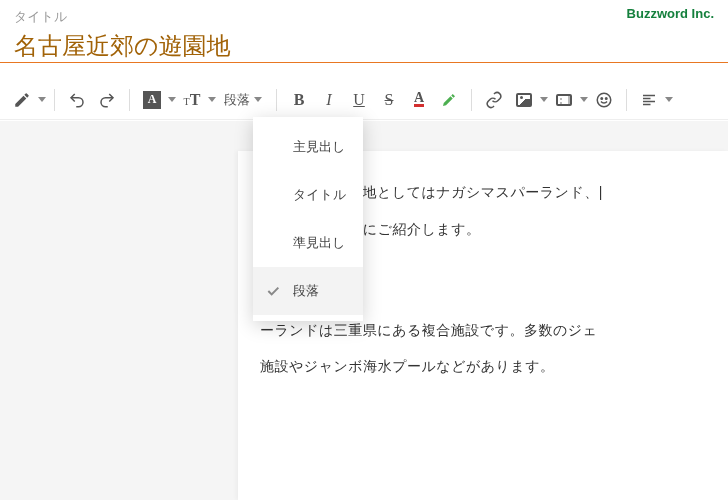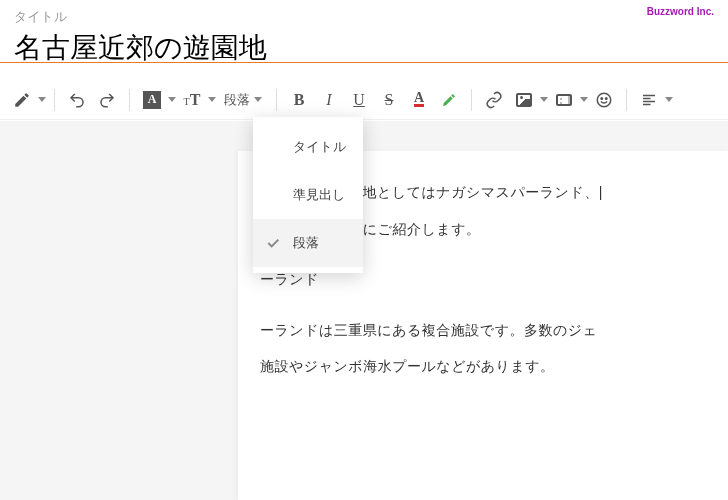--- a/index.html
+++ b/index.html
@@ -1,19 +1,19 @@
 <!DOCTYPE html>
 <html><head>
 <meta charset="utf-8">
 <style>
   * { box-sizing: border-box; margin: 0; padding: 0; }
   body { font-family: "Hiragino Sans", "Meiryo", sans-serif; background: #fff; width: 728px; height: 500px; overflow: hidden; position: relative; }
   .title-label { position: absolute; top: 8px; left: 14px; font-size: 13px; color: #999; }
-  .brand { position: absolute; top: 6px; right: 14px; font-size: 10px; color: #a21caf; font-weight: 600; }
-  .title-input { position: absolute; top: 32px; left: 14px; right: 0; font-size: 28px; color: #000000; border: none; outline: none; width: calc(100% - 28px); }
+  .brand { position: absolute; top: 6px; right: 14px; font-size: 13px; color: #15803d; font-weight: 600; }
+  .title-input { position: absolute; top: 32px; left: 14px; right: 0; font-size: 24px; color: #a16207; border: none; outline: none; width: calc(100% - 28px); }
   .title-underline { position: absolute; top: 62px; left: 0; right: 0; height: 1px; background: #e87722; }
   .toolbar { position: absolute; top: 80px; left: 0; right: 0; height: 40px; display: flex; align-items: center; padding: 0 8px; gap: 2px; border-bottom: 1px solid #eee; }
   .tb-btn { width: 28px; height: 28px; display: flex; align-items: center; justify-content: center; color: #555; cursor: pointer; border-radius: 3px; position: relative; }
   .tb-btn svg { width: 18px; height: 18px; }
   .tb-sep { width: 1px; height: 22px; background: #ddd; margin: 0 6px; }
   .tb-text { display: flex; align-items: center; gap: 4px; font-size: 13px; color: #555; padding: 0 6px; cursor: pointer; height: 28px; }
   .caret { width: 0; height: 0; border-left: 4px solid transparent; border-right: 4px solid transparent; border-top: 5px solid #888; }
   .content-bg { position: absolute; top: 121px; left: 0; right: 0; bottom: 0; background: #f5f5f5; }
   .page { position: absolute; top: 151px; left: 238px; right: 0; bottom: 0; background: #fff; padding: 28px 30px 28px 22px; box-shadow: -2px 0 4px rgba(0,0,0,.04); font-size: 14px; color: #333; line-height: 1.9; letter-spacing: .5px; }
   .page p { margin-bottom: 10px; white-space: nowrap; overflow: hidden; }
@@ -142,20 +142,23 @@
   <p>ーランド</p>
   <div class="spacer"></div>
   <p>ーランドは三重県にある複合施設です。多数のジェ</p>
   <p>施設やジャンボ海水プールなどがあります。</p>
   <div class="spacer"></div>
   <div class="spacer"></div>
 </div>
 
 <div class="dropdown">
   <div class="dd-item">
+      <span>主見出し</span>
+    </div>
+  <div class="dd-item">
       <span>タイトル</span>
     </div>
   <div class="dd-item">
       <span>準見出し</span>
     </div>
   <div class="dd-item selected">
     <svg class="dd-check" viewBox="0 0 24 24" fill="none" stroke="#888" stroke-width="3">
         <path d="M5 12l5 5L20 7"></path>
       </svg>
     <span>段落</span>

